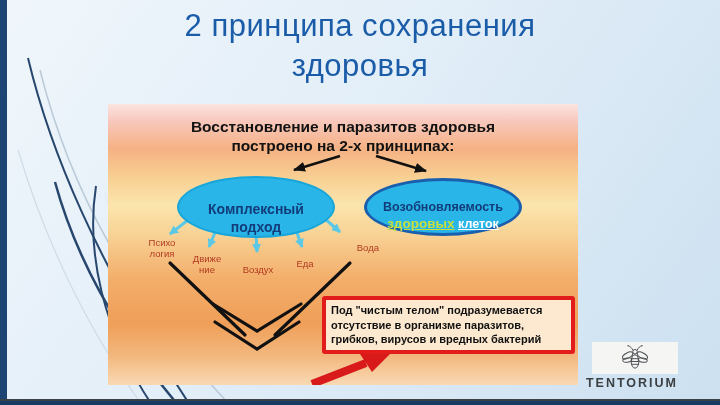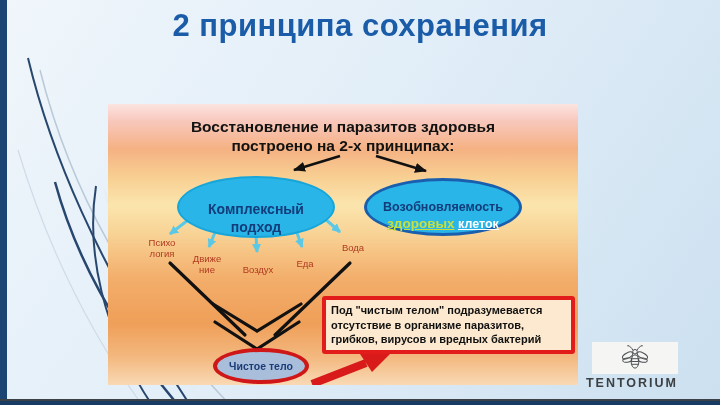--- a/index.html
+++ b/index.html
@@ -6,21 +6,21 @@
   body{font-family:"Liberation Sans",sans-serif;}
   .slide{position:relative;width:720px;height:405px;overflow:hidden;
          background:linear-gradient(125deg,#f0f6fb 0%,#e2eef8 45%,#cce0f0 100%);}
   
   .left-bar{position:absolute;left:0;top:0;width:7px;height:405px;background:#1d4573;}
   .bottom-bar{position:absolute;left:0;bottom:0;width:720px;height:6px;background:#173b63;border-top:2px solid #3c4147;box-sizing:border-box;}
   
   .curves{position:absolute;left:0;top:0;width:720px;height:405px;pointer-events:none;}
   
   .title{position:absolute;left:0;top:6px;width:720px;text-align:center;
-         color:#1a5ca8;font-weight:bold;font-size:31px;line-height:1.28;letter-spacing:0.5px;}
+         color:#1a5ca8;font-weight:normal;font-size:31px;line-height:1.28;letter-spacing:0.5px;}
   
   .panel{position:absolute;left:108px;top:104px;width:470px;height:281px;
          background:linear-gradient(180deg,#fce4e0 0%,#f8c8bd 6%,#f5b183 16%,#f8cf92 26%,
                    #fbe5ad 36%,#f8d396 46%,#f3ae6b 62%,#ef9f58 78%,#f3b87f 90%,#f9d9b4 100%);}
   .panel-header{position:absolute;left:0;top:13px;width:470px;text-align:center;
          color:#121212;font-weight:bold;font-size:15.5px;line-height:1.25;}
   .panel-svg{position:absolute;left:0;top:0;width:470px;height:281px;pointer-events:none;}
   .oval{position:absolute;border-radius:50%;display:flex;align-items:flex-end;justify-content:center;
         text-align:center;background:#29b5e8;}
   .oval-left{left:69px;top:72px;width:158px;height:62px;border:2px solid #18a6da;
@@ -29,21 +29,21 @@
         font-weight:bold;font-size:12.5px;line-height:1.3;box-sizing:border-box;}
   .oval-right .w1{display:block;color:#123d7a;}
   .oval-right .w2{color:#c8e03c;font-size:13.5px;text-decoration:underline;}
   .oval-right .w3{color:#ffffff;text-decoration:underline;}
   .factor{position:absolute;color:#b03a20;font-weight:normal;font-size:9.5px;line-height:1.2;
           text-align:center;white-space:pre-line;}
   .f0{left:28px;top:133px;width:52px;}
   .f1{left:73px;top:149px;width:52px;}
   .f2{left:118px;top:160px;width:64px;}
   .f3{left:177px;top:154px;width:40px;}
-  .f4{left:219px;top:138px;width:52px;}
+  .f4{left:219px;top:138px;width:52px;text-align:right;}
   .funnel-text{position:absolute;left:84px;top:175px;width:140px;text-align:center;
           color:#9c2a1a;font-weight:bold;font-size:10px;line-height:1.45;}
   .result-oval{position:absolute;left:105px;top:244px;width:96px;height:36px;border-radius:50%;
           background:#a9bedb;border:4px solid #cf1718;box-sizing:border-box;
           display:flex;align-items:center;justify-content:center;
           color:#1c3c78;font-weight:bold;font-size:10.5px;}
   .note-box{position:absolute;left:214px;top:192px;width:253px;height:58px;box-sizing:border-box;
           border:4px solid #e21b1b;border-radius:3px;background:#fce9cf;
           padding:3px 5px;color:#101010;font-weight:bold;font-size:11px;line-height:1.33;}
   
@@ -63,20 +63,21 @@
     <path d="M 105,190 C 120,262 150,332 205,405" stroke="#e3ecf3" stroke-width="1.2" fill="none"></path>
     <path d="M 28,58 C 50,150 95,260 190,405" stroke="#27476e" stroke-width="2" fill="none"></path>
     <path d="M 55,182 C 75,255 115,330 178,405" stroke="#27476e" stroke-width="2.5" fill="none"></path>
     <path d="M 96,186 C 86,250 102,330 152,405" stroke="#27476e" stroke-width="2" fill="none"></path>
   </svg>
 
   <div class="left-bar"></div>
 
   <div class="title">
     <div>2 принципа сохранения</div>
+    <div>здоровья</div>
   </div>
 
   <div class="panel">
 
     <div class="panel-header">
       <div>Восстановление и паразитов здоровья</div>
       <div>построено на 2-х принципах:</div>
     </div>
 
     <svg class="panel-svg" viewBox="0 0 470 281">
@@ -128,23 +129,20 @@
 
     <div class="factor f0">Психо
 логия</div>
     <div class="factor f1">Движе
 ние</div>
     <div class="factor f2">Воздух</div>
     <div class="factor f3">Еда</div>
     <div class="factor f4">Вода</div>
 
 
-    <div class="result-oval">
-      <span>Чистое тело</span>
-    </div>
 
     <div class="note-box">
       <div>Под "чистым телом" подразумевается</div>
       <div>отсутствие в организме паразитов,</div>
       <div>грибков, вирусов и вредных бактерий</div>
     </div>
 
   </div>
 
   <div class="logo-box">

